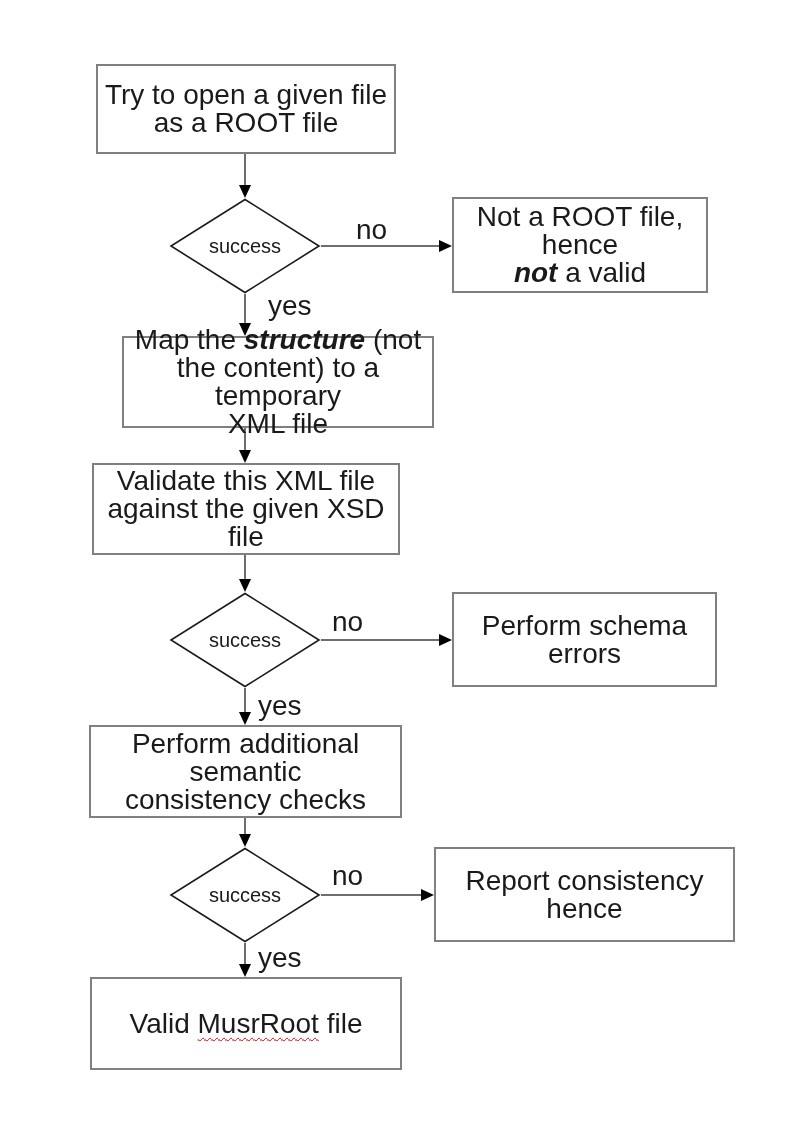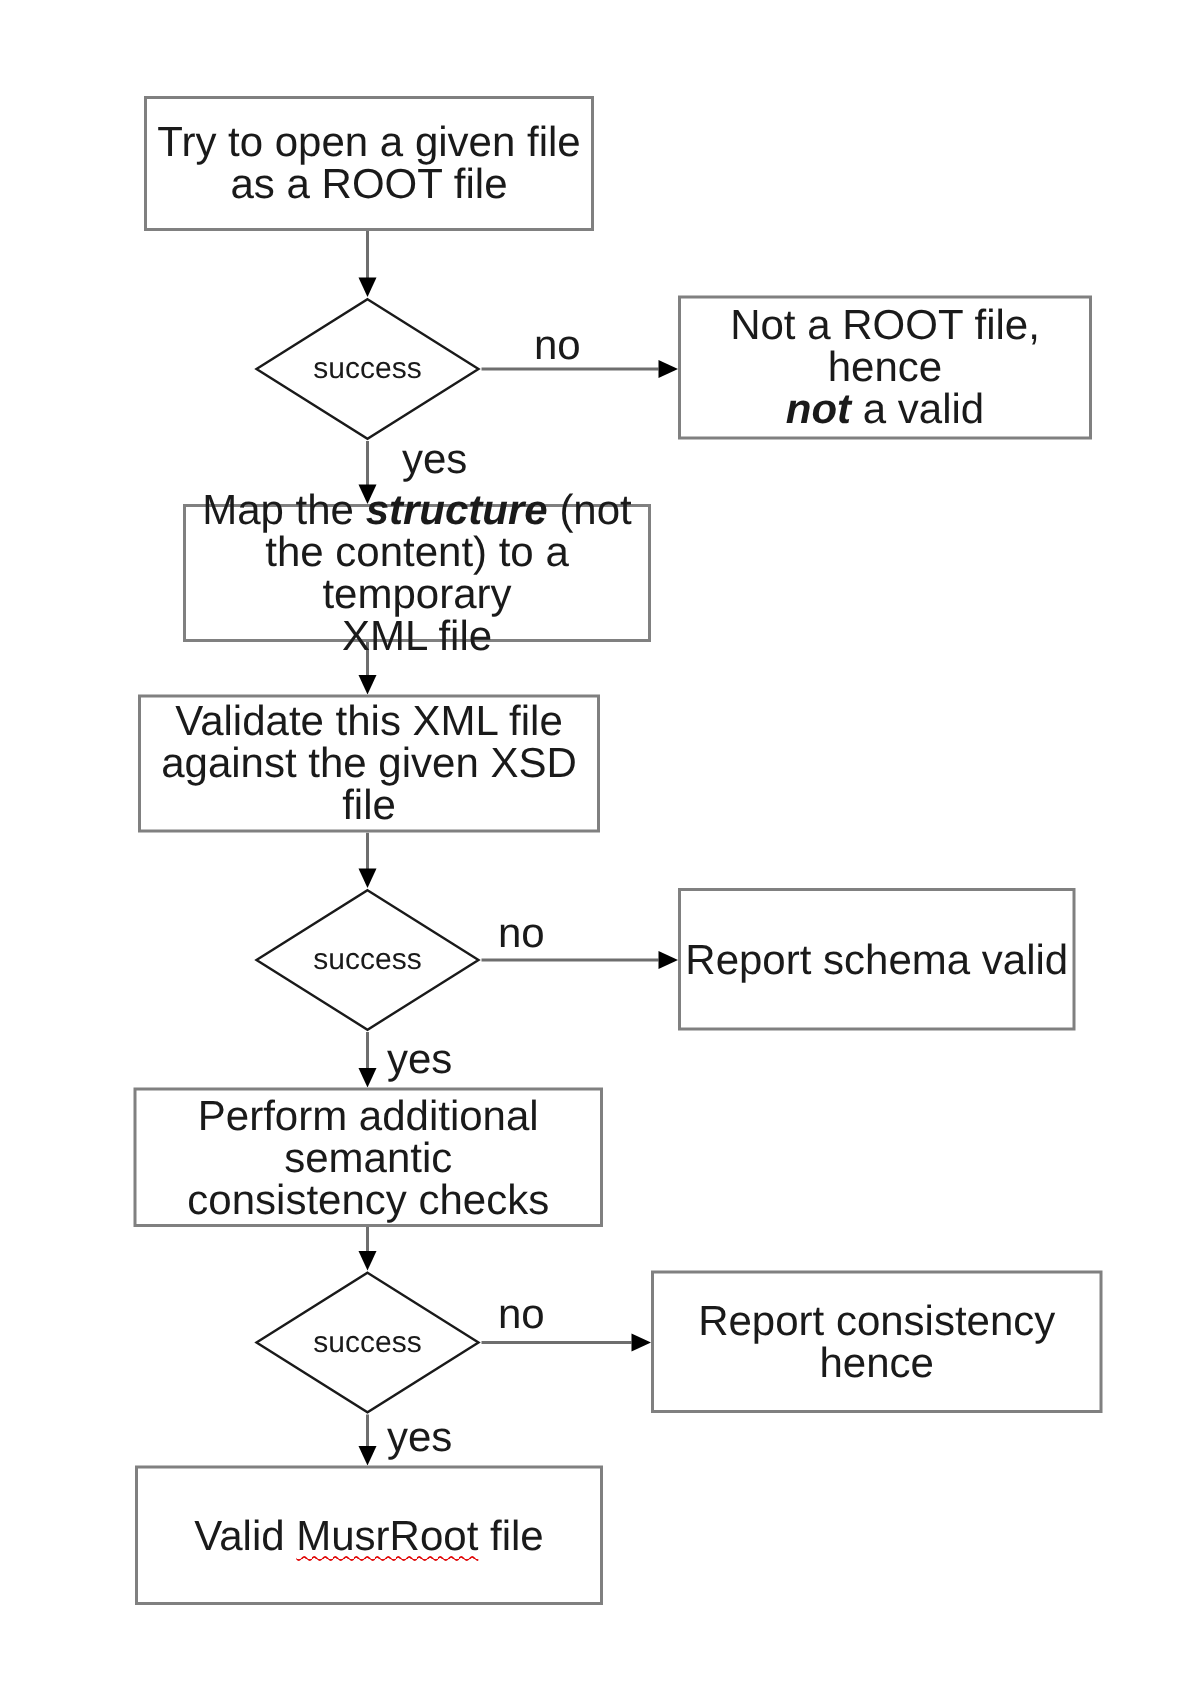--- a/index.html
+++ b/index.html
@@ -130,27 +130,27 @@
 
   <div class="box" style="left:89px;top:725px;width:313px;height:93px;">
     <div>Perform additional semantic</div>
     <div>consistency checks</div>
   </div>
 
   <div class="box" style="left:90px;top:977px;width:312px;height:93px;">
     <div><span>Valid </span><span class="sq">MusrRoot</span><span> file</span></div>
   </div>
 
-  <div class="box" style="left:452px;top:197px;width:276px;height:96px;">
+  <div class="box" style="left:452px;top:197px;width:256px;height:96px;">
     <div>Not a ROOT file, hence</div>
     <div><span class="bi">not</span><span> a valid</span></div>
   </div>
 
   <div class="box" style="left:452px;top:592px;width:265px;height:95px;">
-    <div>Report schema valid</div>
+    <div>Perform schema errors</div>
   </div>
 
   <div class="box" style="left:434px;top:847px;width:301px;height:95px;">
     <div>Report consistency hence</div>
   </div>
 
   <div class="diamond" style="left:169px;top:198px;width:152px;height:96px;">
     <svg width="152" height="96" viewBox="0 0 152 96">
       <polygon points="76,1.5 150,48 76,94.5 2,48" fill="#ffffff" stroke="#1a1a1a" stroke-width="1.6"></polygon>
     </svg>

